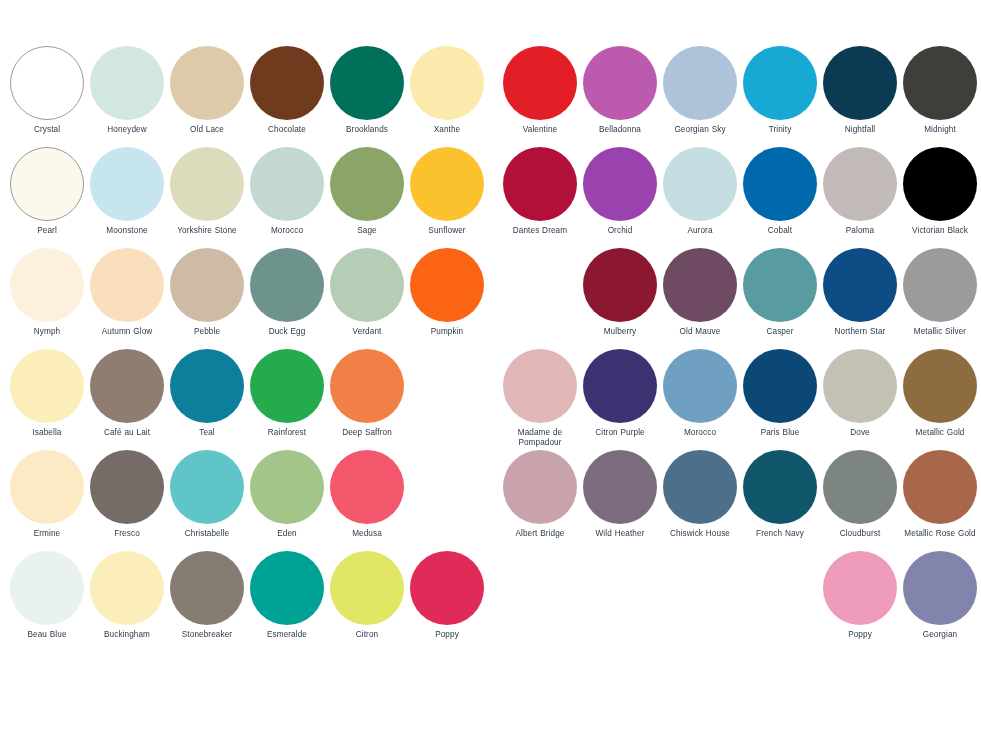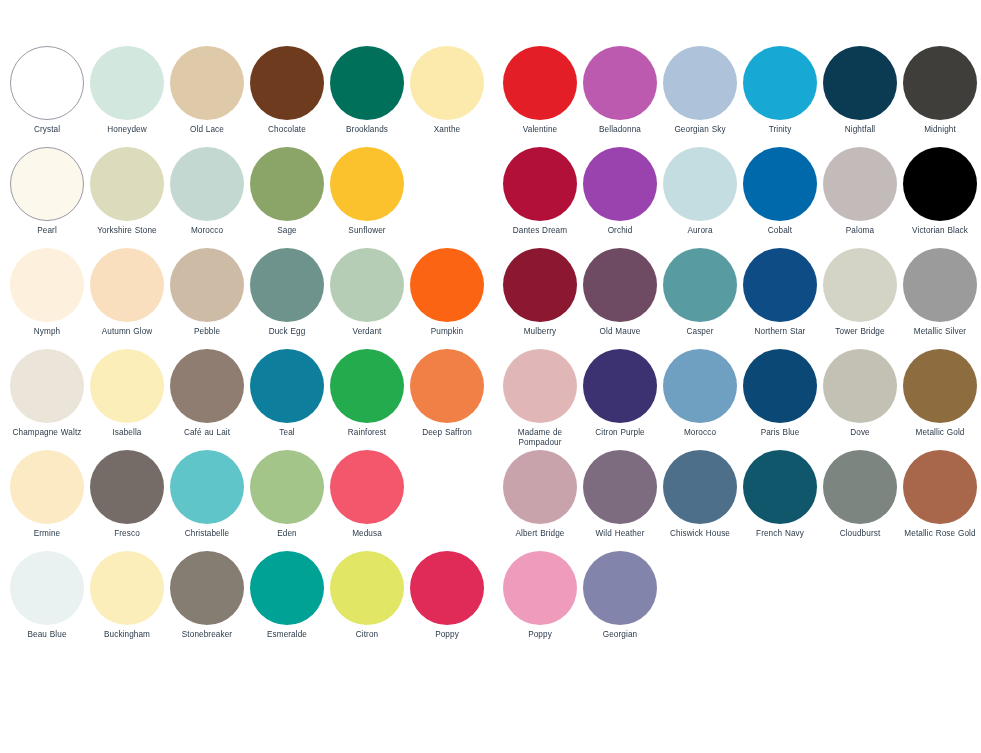--- a/index.html
+++ b/index.html
@@ -30,20 +30,21 @@
     flex-direction: column;
     padding-top: 46px;
   }
   .panel-left {
     width: 490px;
     padding-left: 8px;
   }
   .panel-right {
     width: 483px;
     padding-left: 8px;
+    align-items: flex-end;
   }
   .swatch-row {
     display: flex;
     flex-direction: row;
     height: 101px;
   }
   .swatch {
     width: 78px;
     margin-right: 2px;
     display: flex;
@@ -104,20 +105,24 @@
           <div class="circle" style="background: rgb(251, 234, 171);"></div>
           <div class="swatch-label">Xanthe</div>
         </div>
       </div>
       <div class="swatch-row">
         <div class="swatch">
           <div class="circle outlined" style="background: rgb(253, 248, 236);"></div>
           <div class="swatch-label">Pearl</div>
         </div>
         <div class="swatch">
+          <div class="circle" style="background: rgb(199, 229, 236);"></div>
+          <div class="swatch-label">Moonstone</div>
+        </div>
+        <div class="swatch">
           <div class="circle" style="background: rgb(220, 220, 188);"></div>
           <div class="swatch-label">Yorkshire Stone</div>
         </div>
         <div class="swatch">
           <div class="circle" style="background: rgb(196, 216, 210);"></div>
           <div class="swatch-label">Morocco</div>
         </div>
         <div class="swatch">
           <div class="circle" style="background: rgb(138, 165, 103);"></div>
           <div class="swatch-label">Sage</div>
@@ -148,24 +153,20 @@
           <div class="circle" style="background: rgb(180, 205, 180);"></div>
           <div class="swatch-label">Verdant</div>
         </div>
         <div class="swatch">
           <div class="circle" style="background: rgb(251, 100, 18);"></div>
           <div class="swatch-label">Pumpkin</div>
         </div>
       </div>
       <div class="swatch-row">
         <div class="swatch">
-          <div class="circle" style="background: rgb(235, 228, 216);"></div>
-          <div class="swatch-label">Champagne Waltz</div>
-        </div>
-        <div class="swatch">
           <div class="circle" style="background: rgb(251, 238, 185);"></div>
           <div class="swatch-label">Isabella</div>
         </div>
         <div class="swatch">
           <div class="circle" style="background: rgb(143, 125, 113);"></div>
           <div class="swatch-label">Café au Lait</div>
         </div>
         <div class="swatch">
           <div class="circle" style="background: rgb(13, 126, 155);"></div>
           <div class="swatch-label">Teal</div>
@@ -290,24 +291,20 @@
           <div class="circle" style="background: rgb(111, 74, 99);"></div>
           <div class="swatch-label">Old Mauve</div>
         </div>
         <div class="swatch">
           <div class="circle" style="background: rgb(88, 155, 161);"></div>
           <div class="swatch-label">Casper</div>
         </div>
         <div class="swatch">
           <div class="circle" style="background: rgb(14, 76, 133);"></div>
           <div class="swatch-label">Northern Star</div>
-        </div>
-        <div class="swatch">
-          <div class="circle" style="background: rgb(212, 212, 198);"></div>
-          <div class="swatch-label">Tower Bridge</div>
         </div>
         <div class="swatch">
           <div class="circle" style="background: rgb(155, 155, 155);"></div>
           <div class="swatch-label">Metallic Silver</div>
         </div>
       </div>
       <div class="swatch-row">
         <div class="swatch">
           <div class="circle" style="background: rgb(224, 182, 183);"></div>
           <div class="swatch-label">Madame de Pompadour</div>

